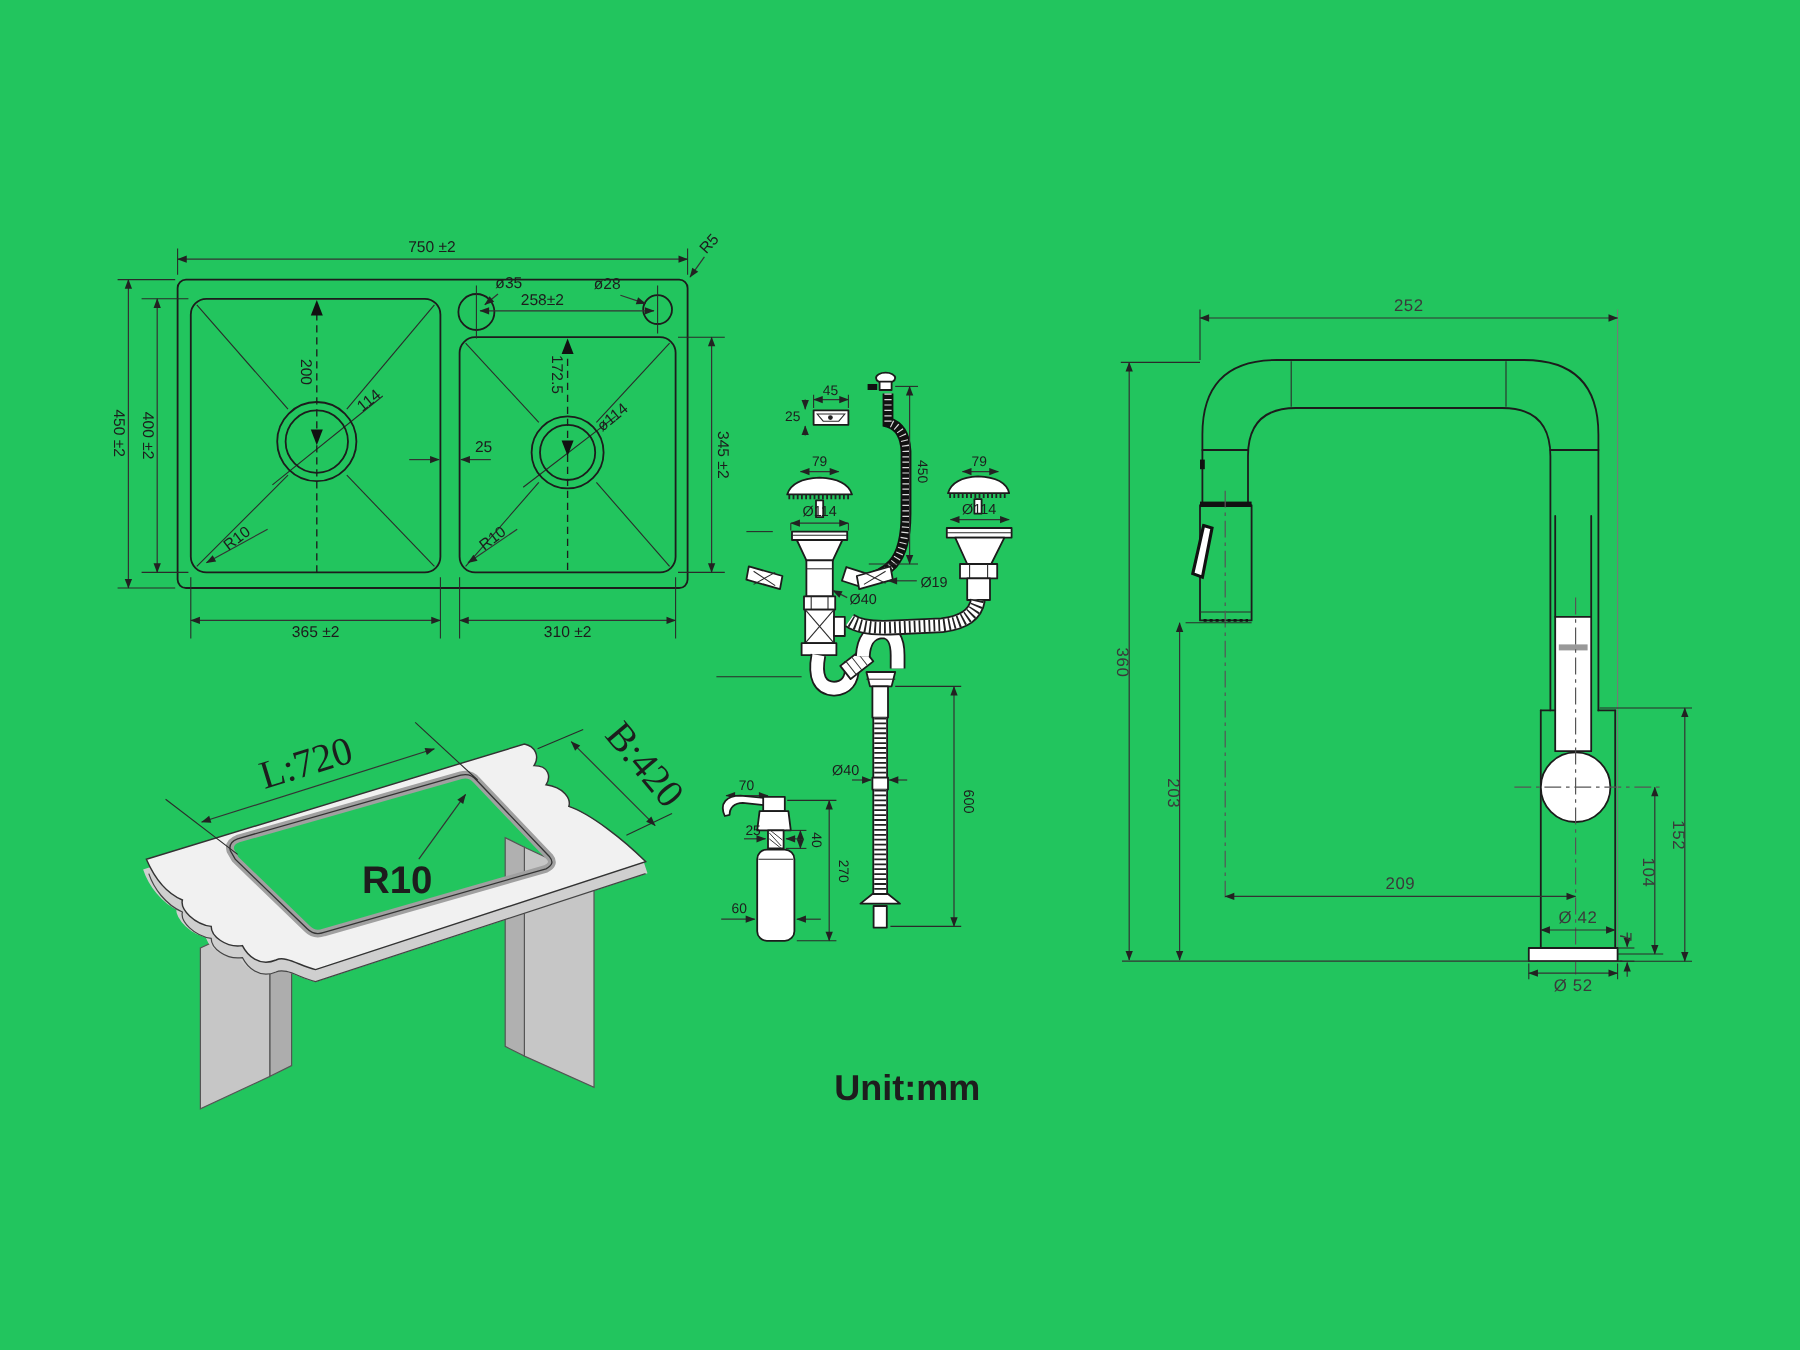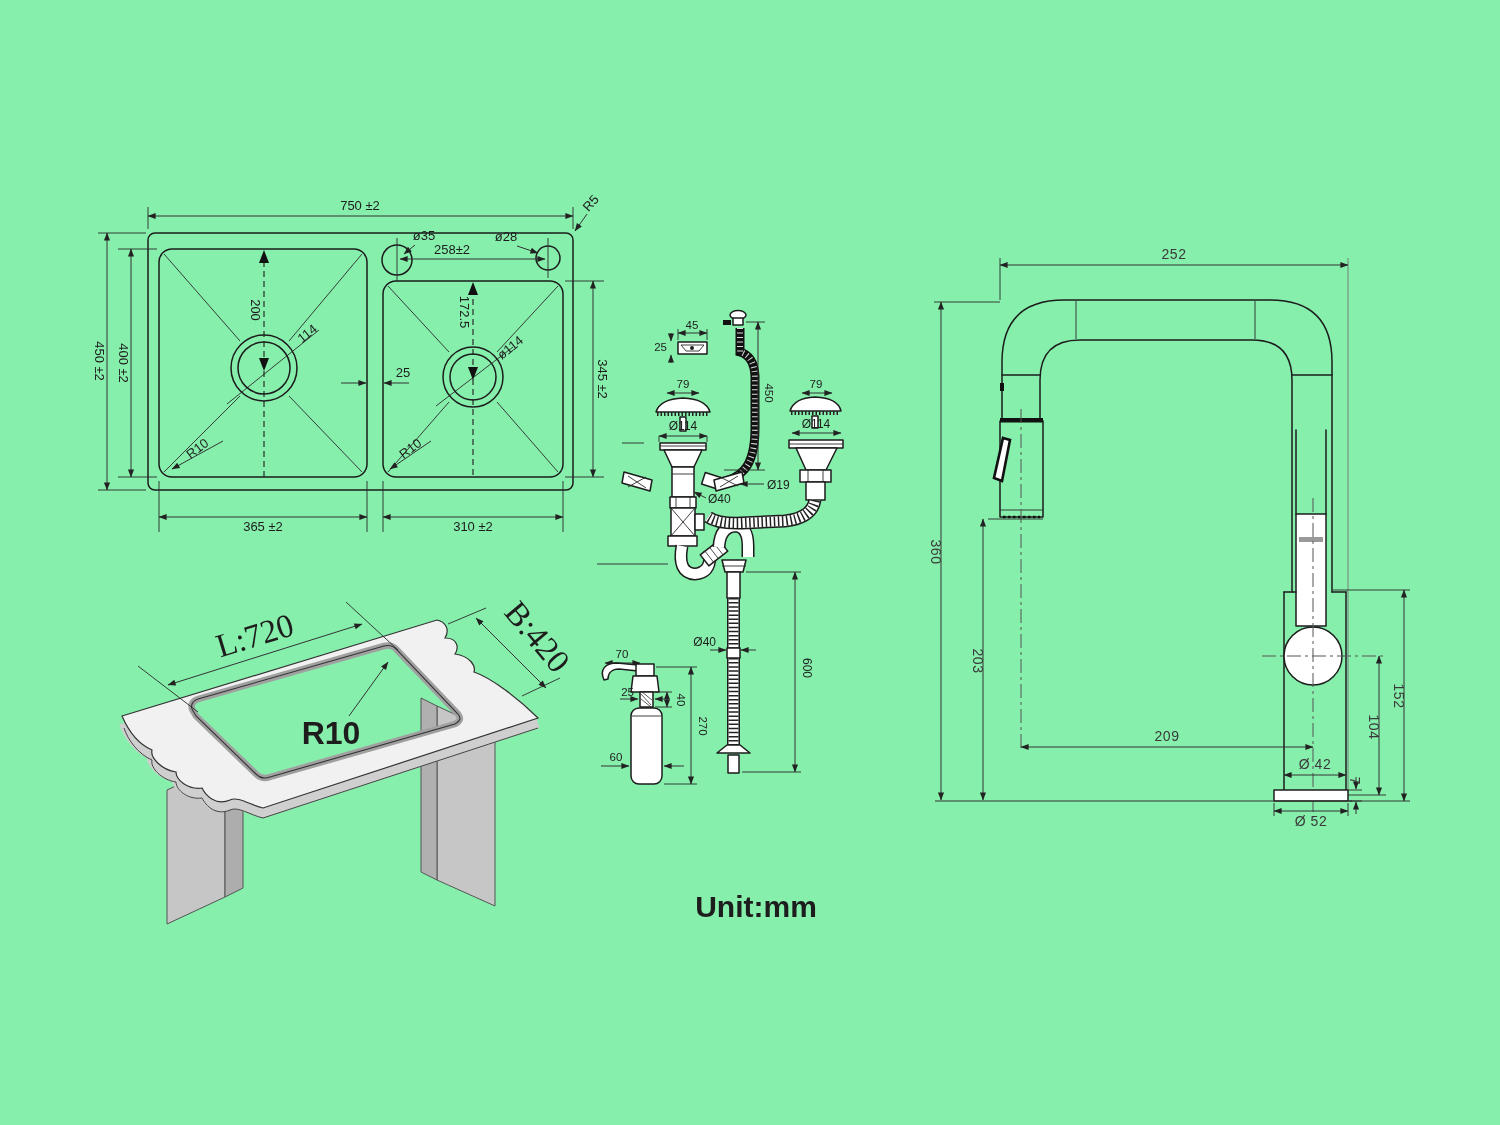--- a/index.html
+++ b/index.html
@@ -1,16 +1,16 @@
 <!DOCTYPE html>
 <html><head>
 <meta charset="utf-8">
 <style>
   html,body{margin:0;padding:0;background:#fff;}
-  .page{position:relative;width:1500px;height:1125px;background:#86efac;overflow:hidden;
+  .page{position:relative;width:1500px;height:1125px;background:#22c55e;overflow:hidden;
         font-family:"Liberation Sans", sans-serif;text-align:right;}
   svg{display:block}
   .ln{stroke:#1c1c1c;stroke-width:1.5;fill:none;stroke-linecap:round;stroke-linejoin:round;}
   .lnf{stroke:#1c1c1c;stroke-width:1.5;fill:#fff;stroke-linejoin:round;}
   .thin{stroke:#2a2a2a;stroke-width:0.9;fill:none;}
   .dim{stroke:#333;stroke-width:1;fill:none;}
   .dimg{stroke:#777;stroke-width:0.9;fill:none;}
   .dsh{stroke:#1c1c1c;stroke-width:1.1;fill:none;stroke-dasharray:6 4;}
   .cl{stroke:#555;stroke-width:1;fill:none;stroke-dasharray:14 4 3 4;}
   .tri{fill:#111;}

